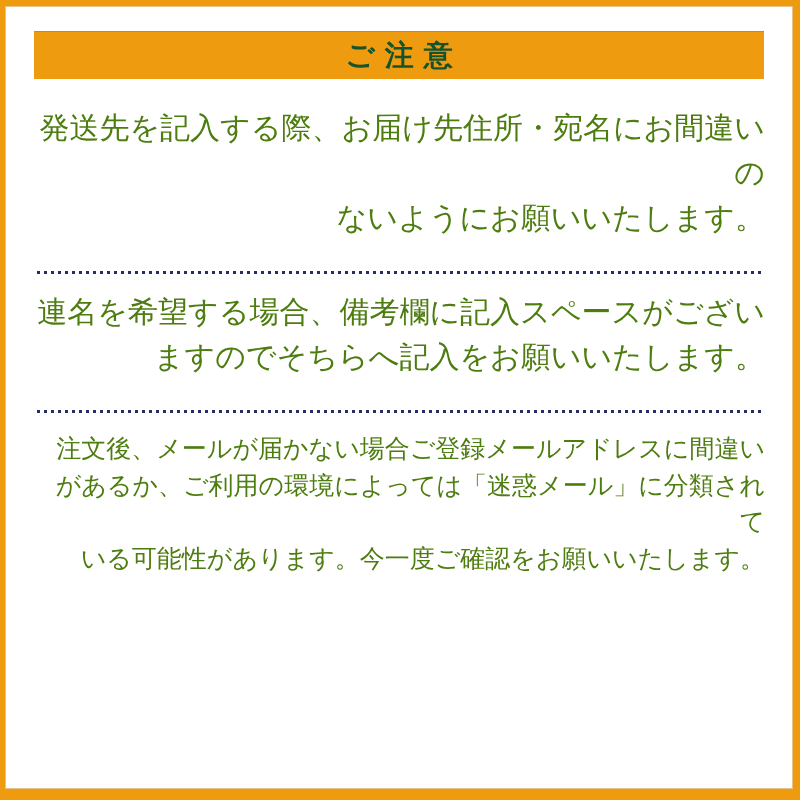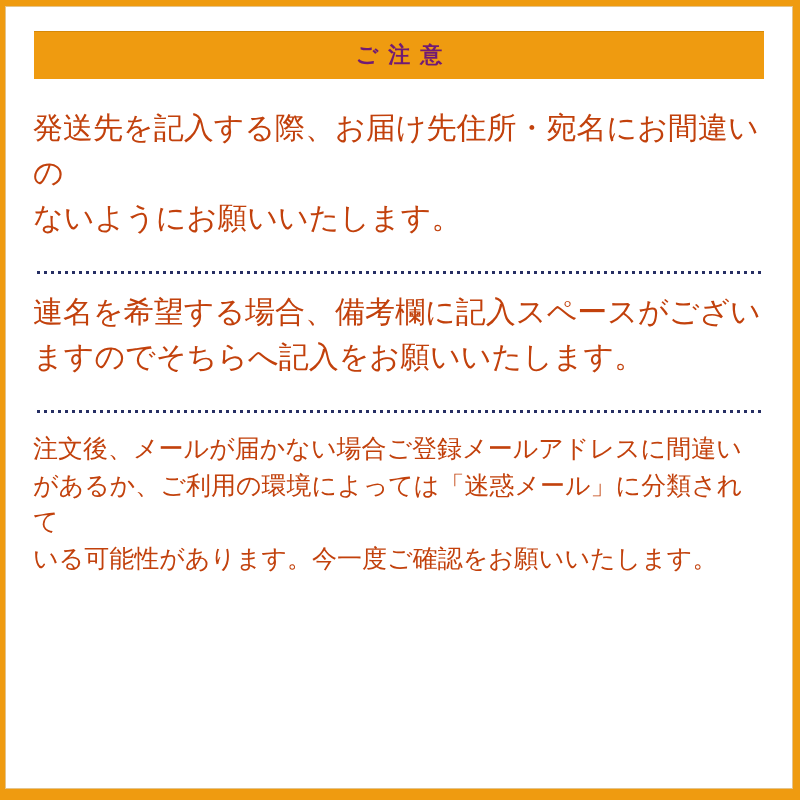--- a/index.html
+++ b/index.html
@@ -24,22 +24,22 @@
     width: 730px;
     height: 48px;
     margin: 25px auto 0 auto;
     background: #EF9B10;
     box-shadow: inset 0 1px 0 rgba(190, 120, 0, 0.5);
     display: flex;
     align-items: center;
     justify-content: center;
   }
   .banner-label {
-    color: #701a75;
-    font-size: 22px;
+    color: #14532d;
+    font-size: 29px;
     font-weight: bold;
     letter-spacing: 10px;
     padding-left: 10px; 
     line-height: 1;
   }
   .section-heading {
     margin: 0;
     color: #1F2B6D;
     font-weight: bold;
     text-align: center;
@@ -54,24 +54,24 @@
     margin-top: 44px;
     font-size: 36px;
     line-height: 1.3;
   }
   .heading-3 {
     margin-top: 36px;
     font-size: 36px;
     line-height: 1.3;
   }
   .section-body {
-    color: #c2410c;
+    color: #4d7c0f;
     padding: 0 28px;
     white-space: pre-line;
-    text-align: left;
+    text-align: right;
   }
   .body-1 {
     margin-top: 26px;
     font-size: 30px;
     line-height: 1.5;
   }
   .body-2 {
     margin-top: 14px;
     font-size: 30px;
     line-height: 1.5;

